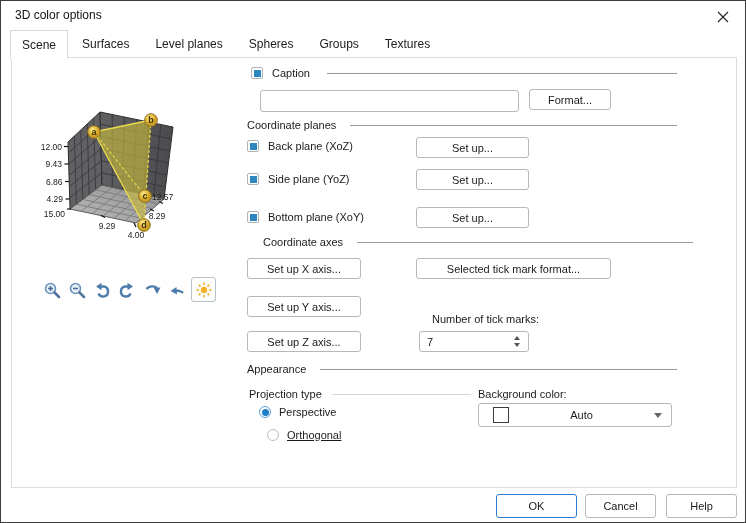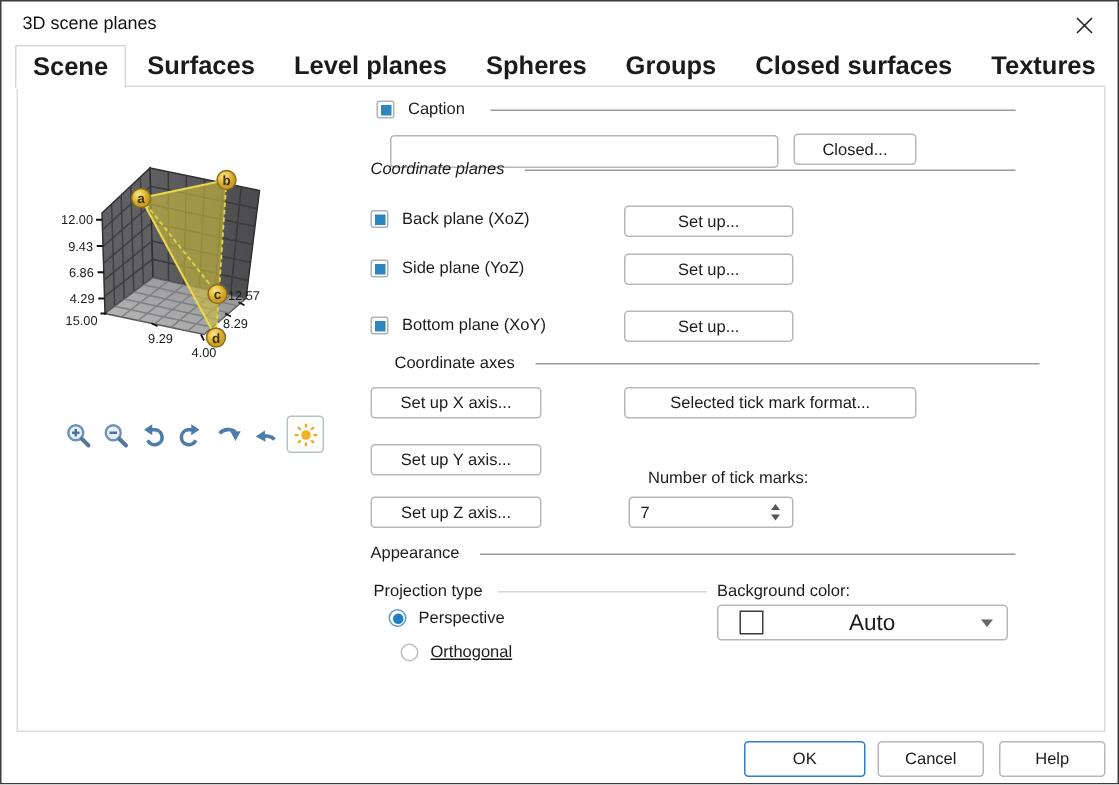--- a/index.html
+++ b/index.html
@@ -17,22 +17,22 @@
     background: #fff;
   }
   .title { position: absolute; left: 14px; top: 7px; font-size: 12px; color: #111; }
   .close-btn {
     position: absolute; right: 12px; top: 6px; width: 20px; height: 20px;
     display: flex; align-items: center; justify-content: center; cursor: default;
   }
   
   .tabs { position: absolute; left: 9px; top: 29px; height: 28px; display: flex; align-items: stretch; z-index: 2; }
   .tab {
-    padding: 0 11px; display: flex; align-items: center; font-size: 17px;
-    border: 1px solid transparent; margin-right: 2px; font-weight: bold;
+    padding: 0 11px; display: flex; align-items: center; font-size: 12px;
+    border: 1px solid transparent; margin-right: 2px;
   }
   .tab.active {
     background: #fff; border: 1px solid #d9d9d9; border-bottom: 1px solid #fff;
     margin-bottom: -1px;
   }
   .panel {
     position: absolute; left: 10px; top: 56px; width: 726px; height: 431px;
     border: 1px solid #dcdcdc; background: #fff;
   }
   
@@ -78,47 +78,46 @@
   .label { position: absolute; font-size: 11px; color: #1b1b1b; }
   
   .radio-row { position: absolute; display: flex; align-items: center; gap: 8px; font-size: 11px; }
   .radio { width: 12px; height: 12px; border-radius: 50%; border: 1px solid #b9bec4; background: #fff;
     display: flex; align-items: center; justify-content: center; }
   .radio.selected { border-color: #5a9bd0; }
   .radio.selected .dot { width: 7px; height: 7px; border-radius: 50%; background: #1f7ec8; }
   
   .dropdown {
     position: absolute; border: 1px solid #b3b8bc; border-radius: 3px; background: #fff;
-    display: flex; align-items: center; font-size: 15px; padding-left: 10px;
+    display: flex; align-items: center; font-size: 11px; padding-left: 10px;
   }
   .swatch { width: 16px; height: 16px; background: #fff; border: 1px solid #3c3c3c; margin-left: 4px; }
   .dropdown .dd-val { flex: 1; text-align: center; }
   .dd-arrow { width: 0; height: 0; border-left: 4px solid transparent; border-right: 4px solid transparent;
     border-top: 5px solid #666; margin-right: 9px; }
 </style>
 </head>
 <body>
 
 <div class="dialog">
 
-  <div class="title">3D scene planes</div>
+  <div class="title">3D color options</div>
   <div class="close-btn">
     <svg width="12" height="12" viewBox="0 0 12 12">
       <line x1="1" y1="1" x2="11" y2="11" stroke="#222" stroke-width="1.1"></line>
       <line x1="11" y1="1" x2="1" y2="11" stroke="#222" stroke-width="1.1"></line>
     </svg>
   </div>
 
   <div class="tabs">
     <div class="tab active">Scene</div>
     <div class="tab">Surfaces</div>
     <div class="tab">Level planes</div>
     <div class="tab">Spheres</div>
     <div class="tab">Groups</div>
-    <div class="tab">Closed surfaces</div>
     <div class="tab">Textures</div>
   </div>
 
   <div class="panel"></div>
 
   <div class="preview">
     <svg width="190" height="150" viewBox="0 0 190 150">
       <defs>
         <radialGradient id="vtx" cx="38%" cy="32%">
           <stop offset="0%" stop-color="#f9e88e"></stop>
@@ -279,23 +278,23 @@
   </div>
 
   <div class="check-row" style="left:250px; top:66px; width:426px;">
     <span class="checkbox">
         <span class="fill"></span>
       </span>
     <span>Caption</span>
     <span class="line" style="flex:1; height:1px; background:#9a9a9a; margin-left:8px;"></span>
   </div>
   <input class="text-input" style="left: 259px; top: 89px; width: 259px; height: 22px;" value="">
-  <div class="btn" style="left:528px; top:88px; width:82px;">Closed...</div>
-
-  <div class="group-header" style="left:246px; top:106px; width:430px;font-style:italic;">
+  <div class="btn" style="left:528px; top:88px; width:82px;">Format...</div>
+
+  <div class="group-header" style="left:246px; top:118px; width:430px;">
     <span>Coordinate planes</span>
     <span class="line"></span>
   </div>
 
   <div class="check-row" style="left:246px; top:139px;">
     <span class="checkbox">
         <span class="fill"></span>
       </span>
     <span>Back plane (XoZ)</span>
   </div>

